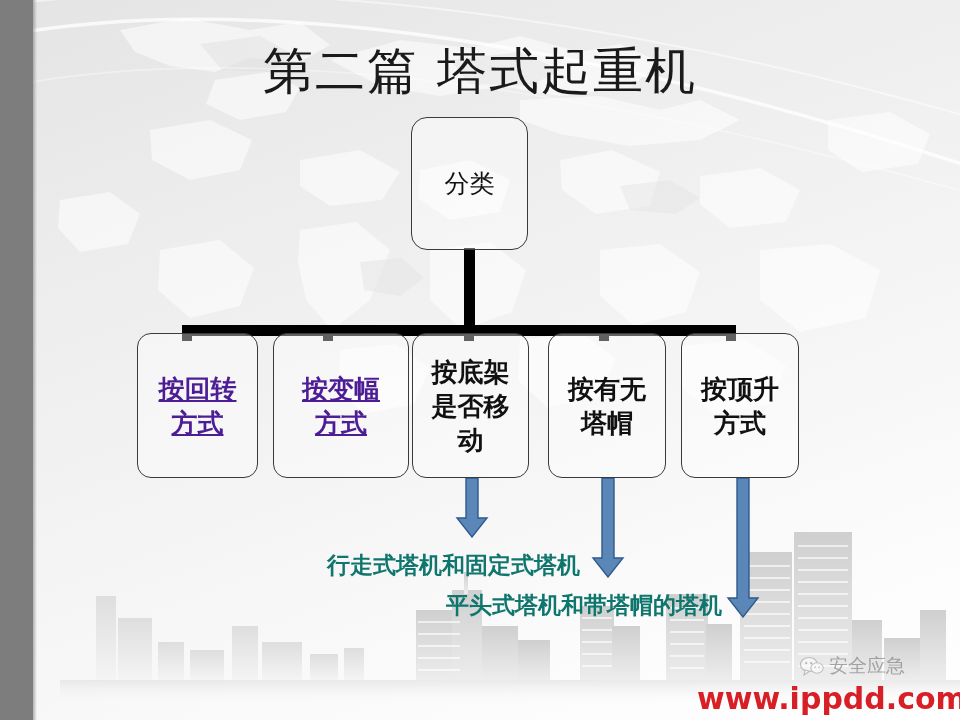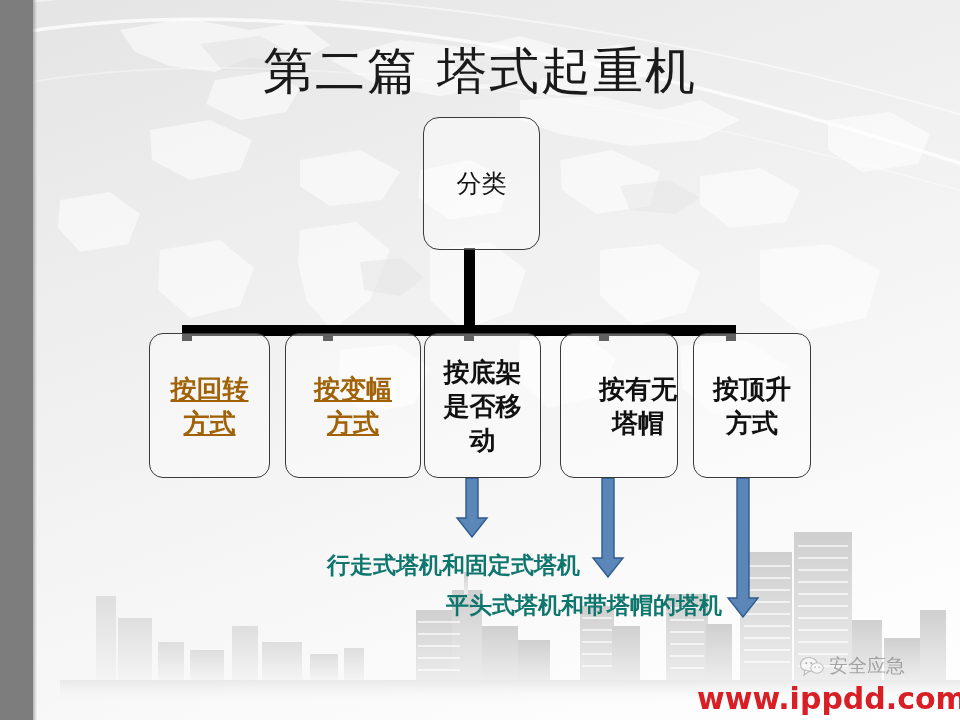--- a/index.html
+++ b/index.html
@@ -39,38 +39,38 @@
   .conn{position:absolute;background:#000;}
   .stem{left:464px;top:248px;width:11px;height:84px;}
   .hbar{left:182px;top:325px;width:554px;height:11px;}
   .drop{top:330px;width:10px;height:11px;}
 
   
   .node{
     position:absolute;border:1.6px solid #3a3a3a;border-radius:14px;
     background:rgba(255,255,255,.38);
     display:flex;align-items:center;justify-content:center;
-    text-align:center;box-sizing:border-box;margin-left:12px;
+    text-align:center;box-sizing:border-box;
   }
   .node .txt{
     font-family:"DejaVu Serif","Liberation Serif",serif;
     font-weight:bold;color:#111;
   }
   .node.root{left:411px;top:117px;width:117px;height:133px;border-radius:16px;}
   .node.root .txt{font-size:25px;line-height:30px;font-weight:normal;}
 
   .node.leaf{top:333px;height:145px;}
   .node.leaf .txt{font-size:26px;line-height:34px;}
   .node.leaf.link .txt{
-    color:#a16207;text-decoration:underline;text-underline-offset:2px;
+    color:#4c1d95;text-decoration:underline;text-underline-offset:2px;
   }
   .n0{left:137px;width:121px;}
   .n1{left:273px;width:136px;}
   .n2{left:412px;width:117px;}
-  .n3{left:548px;width:118px;justify-content:flex-end;}
+  .n3{left:548px;width:118px;}
   .n4{left:681px;width:118px;}
   .n2 .txt{line-height:35px;}
 
   
   .arrow{position:absolute;}
 
   
   .cap{
     position:absolute;white-space:nowrap;
     font-family:"DejaVu Serif","Liberation Serif",serif;

